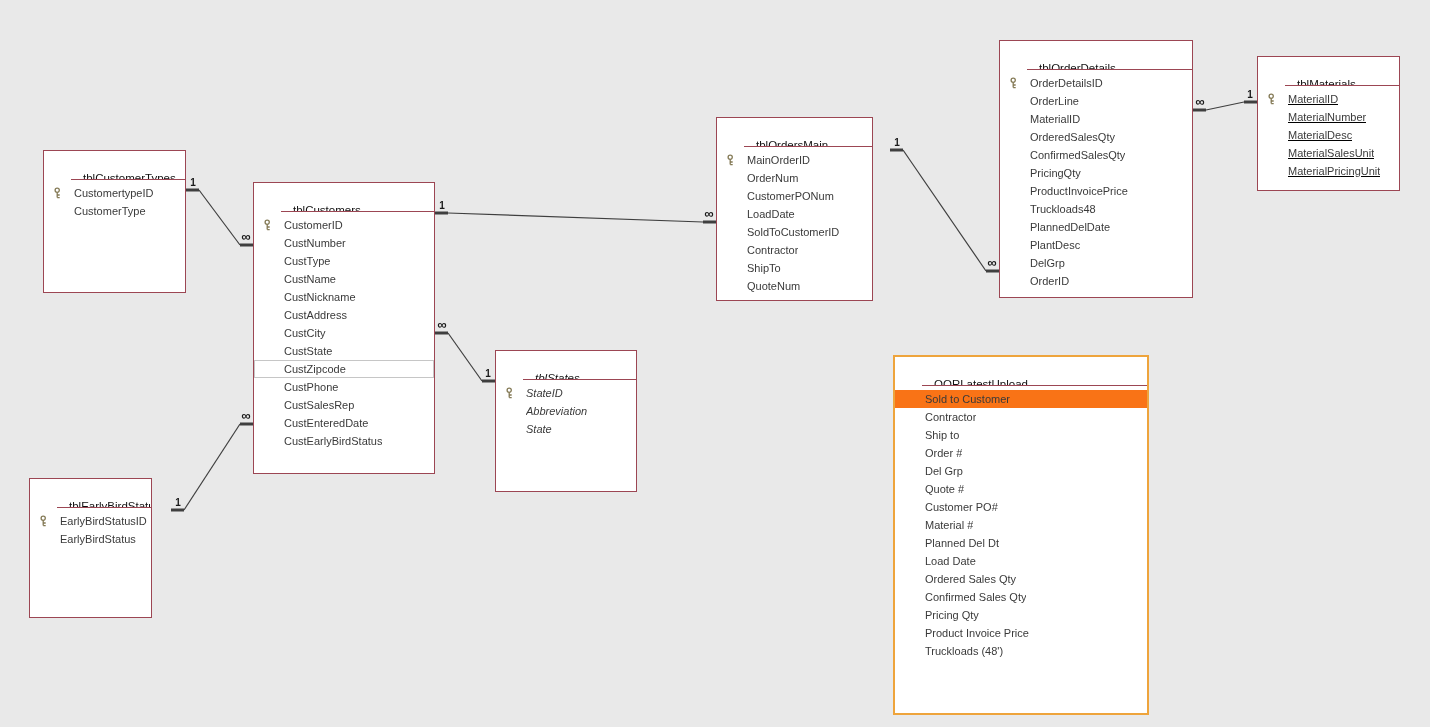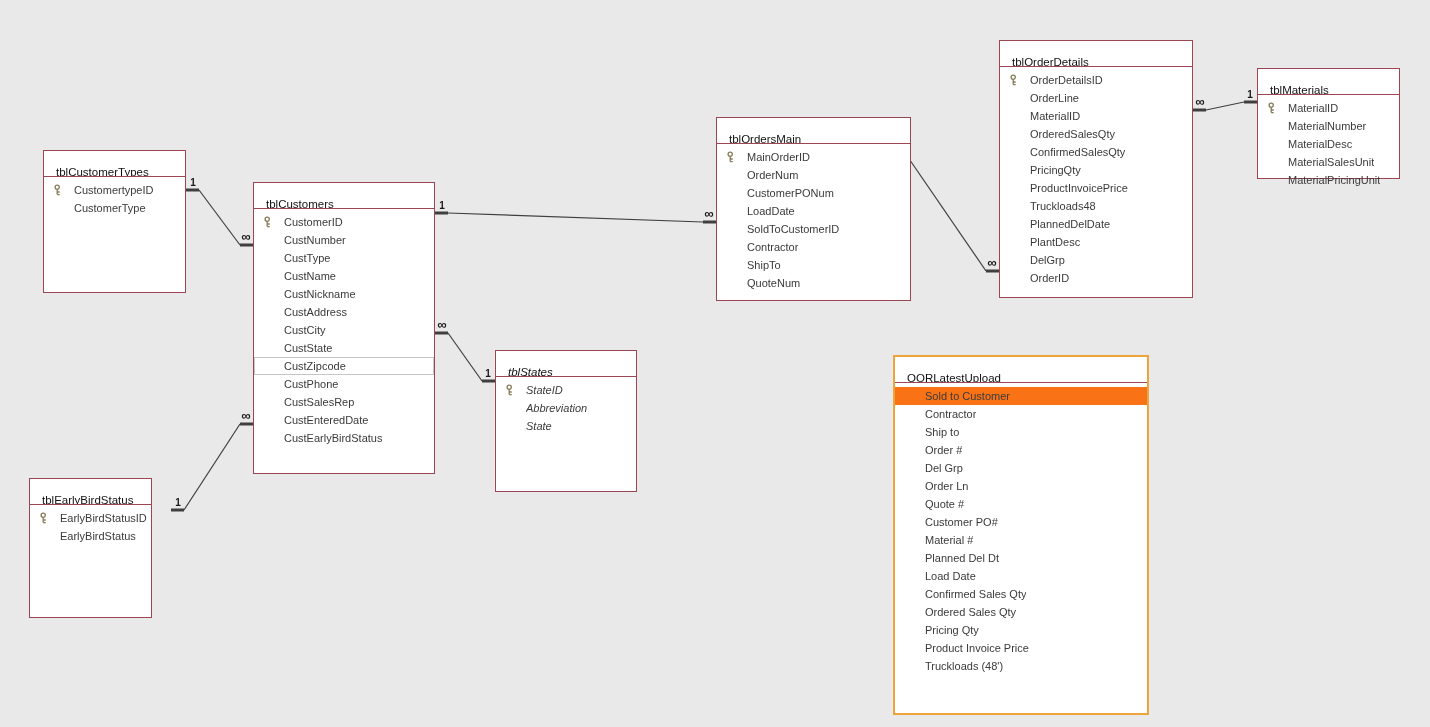--- a/index.html
+++ b/index.html
@@ -6,24 +6,25 @@
   html,body { width:1430px; height:727px; }
   body { font-family:"Liberation Sans", sans-serif; background:#e9e9e9; }
   .canvas { position:relative; width:1430px; height:727px; overflow:hidden; }
   #rel-lines { position:absolute; left:0; top:0; width:1430px; height:727px; }
   .table-box {
     position:absolute; background:#fff;
     border:1px solid #9c4653;
   }
   .table-box.selected { border:2px solid #eea43c; }
   .table-title {
-    height:26px; line-height:26px; padding:8px 12px;
+    height:26px; line-height:26px; padding:14px 12px;
     font-size:11.5px; color:#111; white-space:nowrap; overflow:hidden;
     border-bottom:1px solid #9c4653;
     background:#fff;
+    margin-left:27px;
   }
   .table-fields { padding-top:4px; }
   .field-row {
     display:flex; align-items:center; height:18px;
     padding:0 4px 0 9px; font-size:11px; color:#3a3a3a; white-space:nowrap;
   }
   .field-row.hl { background:#f97316; }
   .field-row.outlined { box-shadow: inset 0 0 0 1px #c6c6c6; }
   .key-slot { width:21px; display:inline-flex; align-items:center; flex:0 0 21px; }
   .field-label { overflow:hidden; }
@@ -151,21 +152,21 @@
         <div class="field-row">
           <span class="key-slot"></span>
           <span class="field-label">CustEnteredDate</span>
         </div>
         <div class="field-row">
           <span class="key-slot"></span>
           <span class="field-label">CustEarlyBirdStatus</span>
         </div>
       </div>
     </div>
-    <div class="table-box" style="left: 716px; top: 117px; width: 195px; height: 184px;">
+    <div class="table-box" style="left: 716px; top: 117px; width: 157px; height: 184px;">
       <div class="table-title">tblOrdersMain</div>
       <div class="table-fields">
         <div class="field-row">
           <span class="key-slot">
             <svg width="12" height="12" viewBox="0 0 12 12">
               <circle cx="4.2" cy="3.3" r="2.1" fill="none" stroke="#847a56" stroke-width="1.3"></circle>
               <path d="M4.2 5.4 L4.2 10.6 M4.2 8 L6.7 8 M4.2 10.6 L6.7 10.6" stroke="#847a56" stroke-width="1.3" fill="none"></path>
             </svg>
           </span>
           <span class="field-label">MainOrderID</span>
@@ -251,21 +252,21 @@
         <div class="field-row">
           <span class="key-slot"></span>
           <span class="field-label">DelGrp</span>
         </div>
         <div class="field-row">
           <span class="key-slot"></span>
           <span class="field-label">OrderID</span>
         </div>
       </div>
     </div>
-    <div class="table-box" style="left: 1257px; top: 68px; width: 143px; height: 111px;">
+    <div class="table-box" style="left: 1257px; top: 56px; width: 143px; height: 135px; text-decoration: underline;">
       <div class="table-title">tblMaterials</div>
       <div class="table-fields">
         <div class="field-row">
           <span class="key-slot">
             <svg width="12" height="12" viewBox="0 0 12 12">
               <circle cx="4.2" cy="3.3" r="2.1" fill="none" stroke="#847a56" stroke-width="1.3"></circle>
               <path d="M4.2 5.4 L4.2 10.6 M4.2 8 L6.7 8 M4.2 10.6 L6.7 10.6" stroke="#847a56" stroke-width="1.3" fill="none"></path>
             </svg>
           </span>
           <span class="field-label">MaterialID</span>
@@ -346,49 +347,45 @@
         <div class="field-row">
           <span class="key-slot"></span>
           <span class="field-label">Order #</span>
         </div>
         <div class="field-row">
           <span class="key-slot"></span>
           <span class="field-label">Del Grp</span>
         </div>
         <div class="field-row">
           <span class="key-slot"></span>
-          <span class="field-label">Order Ln</span>
-        </div>
-        <div class="field-row">
-          <span class="key-slot"></span>
           <span class="field-label">Quote #</span>
         </div>
         <div class="field-row">
           <span class="key-slot"></span>
           <span class="field-label">Customer PO#</span>
         </div>
         <div class="field-row">
           <span class="key-slot"></span>
           <span class="field-label">Material #</span>
         </div>
         <div class="field-row">
           <span class="key-slot"></span>
           <span class="field-label">Planned Del Dt</span>
         </div>
         <div class="field-row">
           <span class="key-slot"></span>
           <span class="field-label">Load Date</span>
         </div>
         <div class="field-row">
           <span class="key-slot"></span>
+          <span class="field-label">Ordered Sales Qty</span>
+        </div>
+        <div class="field-row">
+          <span class="key-slot"></span>
           <span class="field-label">Confirmed Sales Qty</span>
-        </div>
-        <div class="field-row">
-          <span class="key-slot"></span>
-          <span class="field-label">Ordered Sales Qty</span>
         </div>
         <div class="field-row">
           <span class="key-slot"></span>
           <span class="field-label">Pricing Qty</span>
         </div>
         <div class="field-row">
           <span class="key-slot"></span>
           <span class="field-label">Product Invoice Price</span>
         </div>
         <div class="field-row">

